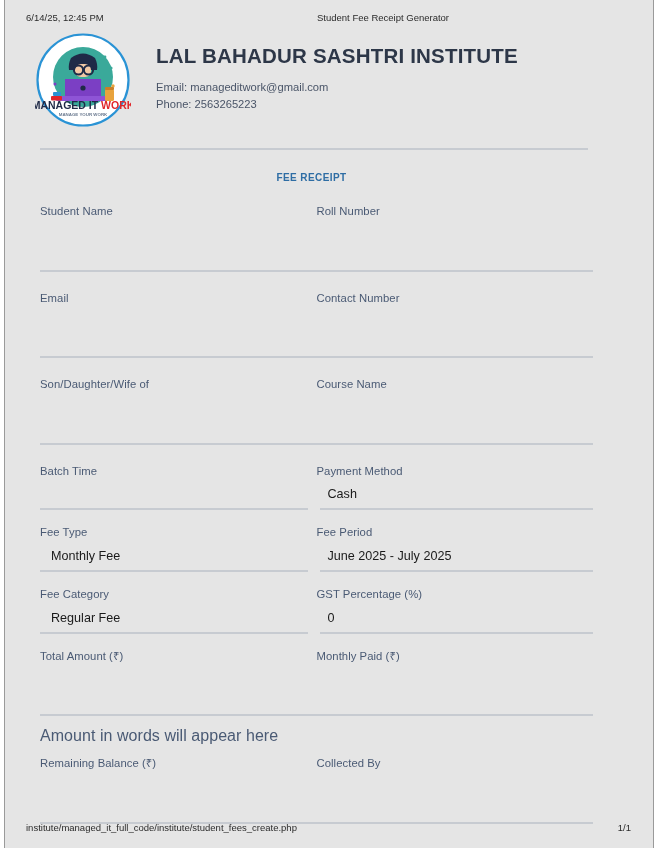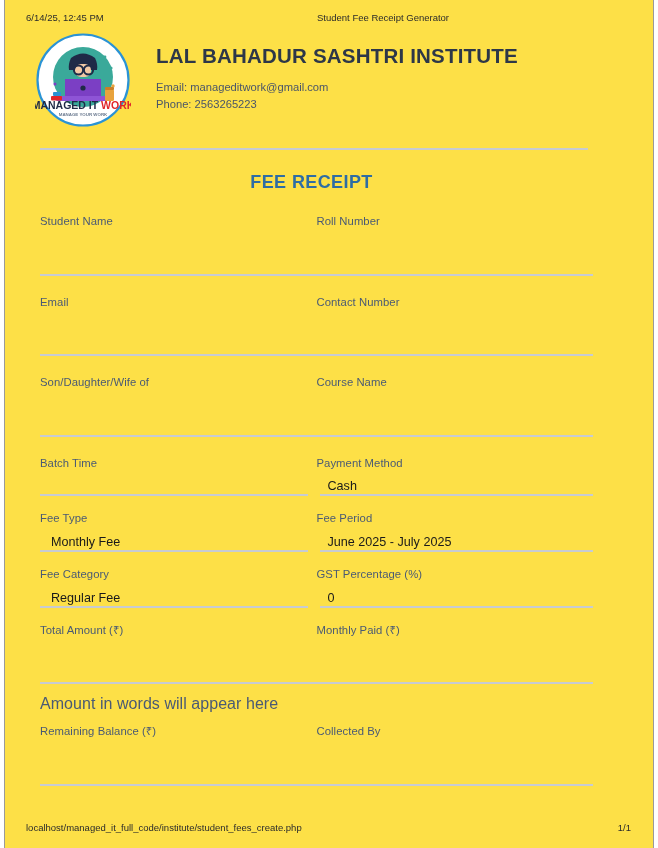--- a/index.html
+++ b/index.html
@@ -28,21 +28,21 @@
   }
   .page-edge-left  { left: 4px; }
   .page-edge-right { left: 653px; }
 
   .page {
     position: absolute;
     left: 5px;
     top: 0;
     width: 648px;
     height: 848px;
-    background: #fde047;
+    background: #e5e5e5;
   }
 
   
   .print-header {
     position: absolute;
     top: 12px;
     left: 0;
     width: 648px;
     height: 14px;
     font-size: 9.5px;
@@ -134,41 +134,42 @@
   .hr-main {
     height: 2px;
     background: #c7cbd1;
     margin: 0 0 0 5px;
     width: 548px;
   }
 
   
   .receipt-title {
     text-align: center;
-    font-size: 18px;
+    font-size: 10px;
     font-weight: bold;
     color: #2e6da4;
     letter-spacing: .4px;
     margin: 22px 0 0 0;
     padding-right: 30px;
   }
 
   
   .form {
     margin-top: 22px;
   }
   .row {
     position: relative;
     display: flex;
     width: 553px;
     margin-left: 5px;
   }
   .cell {
     position: relative;
     width: 276.5px;
+    padding-bottom: 6px;
   }
   .cell .lbl {
     display: block;
     font-size: 11.3px;
     color: #4a5a74;
     line-height: 1.2;
     letter-spacing: .05px;
   }
   .cell .val {
     display: block;
@@ -409,17 +410,17 @@
           <span class="lbl">Collected By</span>
           <span class="val empty"></span>
         </div>
       </div>
       <div class="underline-full"></div>
 
     </div>
   </div>
 
   <div class="print-footer">
-    <span class="pf-url">localhost/managed_it_full_code/institute/student_fees_create.php</span>
+    <span class="pf-url">institute/managed_it_full_code/institute/student_fees_create.php</span>
     <span class="pf-page">1/1</span>
   </div>
 
 </div>
 
 </body></html>

